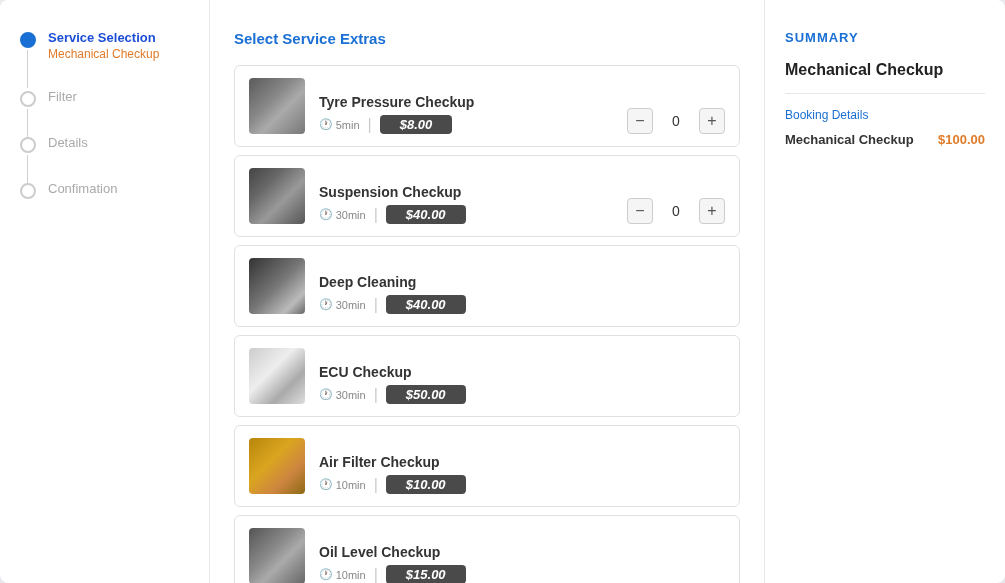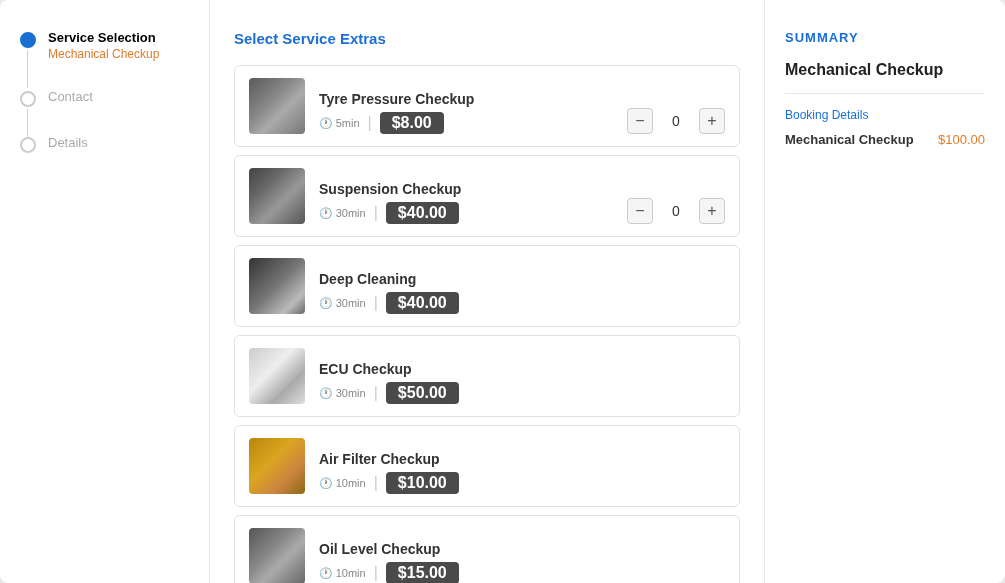--- a/index.html
+++ b/index.html
@@ -48,21 +48,21 @@
       margin-top: 2px;
     }
     .step-dot.active {
       background: #1a6fd4;
       border-color: #1a6fd4;
     }
     .step-content {}
     .step-title {
       font-size: 13px;
       font-weight: 600;
-      color: #000000;
+      color: #1d4ed8;
     }
     .step-title.inactive {
       color: #aaa;
       font-weight: 400;
     }
     .step-subtitle {
       font-size: 12px;
       color: #e07b2a;
       margin-top: 2px;
     }
@@ -119,24 +119,25 @@
     .service-duration {
       font-size: 11px;
       color: #888;
       display: flex;
       align-items: center;
       gap: 3px;
     }
     .service-price-badge {
       background: #4a4a4a;
       color: #fff;
-      font-size: 16px;
-      font-weight: 600;
-      padding: 2px 12px;
+      font-size: 13px;
+      font-weight: 600;
+      padding: 2px 20px;
       border-radius: 4px;
+      font-style: italic;
     }
     .service-controls {
       display: flex;
       align-items: center;
       gap: 8px;
     }
     .qty-btn {
       width: 26px;
       height: 26px;
       border: 1px solid #ccc;
@@ -196,21 +197,21 @@
       justify-content: space-between;
       align-items: center;
     }
     .booking-service-name {
       font-size: 13px;
       font-weight: 600;
       color: #333;
     }
     .booking-price {
       font-size: 13px;
-      font-weight: 400;
+      font-weight: 700;
       color: #e07b2a;
     }
 
     
     .img-tyre {
       background: linear-gradient(135deg, #5a5a5a 0%, #888 40%, #aaa 60%, #777 100%);
     }
     .img-suspension {
       background: linear-gradient(135deg, #444 0%, #666 30%, #999 60%, #555 100%);
     }
@@ -236,27 +237,33 @@
   <div class="sidebar-step">
         <div class="step-dot active"></div>
         <div class="step-content">
           <div class="step-title">Service Selection</div>
           <div class="step-subtitle">Mechanical Checkup</div>
         </div>
       </div>
       <div class="sidebar-step">
         <div class="step-dot"></div>
         <div class="step-content">
-          <div class="step-title inactive">Contact</div>
+          <div class="step-title inactive">Filter</div>
         </div>
       </div>
       <div class="sidebar-step">
         <div class="step-dot"></div>
         <div class="step-content">
           <div class="step-title inactive">Details</div>
+        </div>
+      </div>
+      <div class="sidebar-step">
+        <div class="step-dot"></div>
+        <div class="step-content">
+          <div class="step-title inactive">Confimation</div>
         </div>
       </div>
     </div>
 
   <div class="main-content">
     <div class="section-title">Select Service Extras</div>
     <div id="services-list">
         <div class="service-card">
           <div class="service-img-placeholder img-tyre"></div>
           <div class="service-info">

